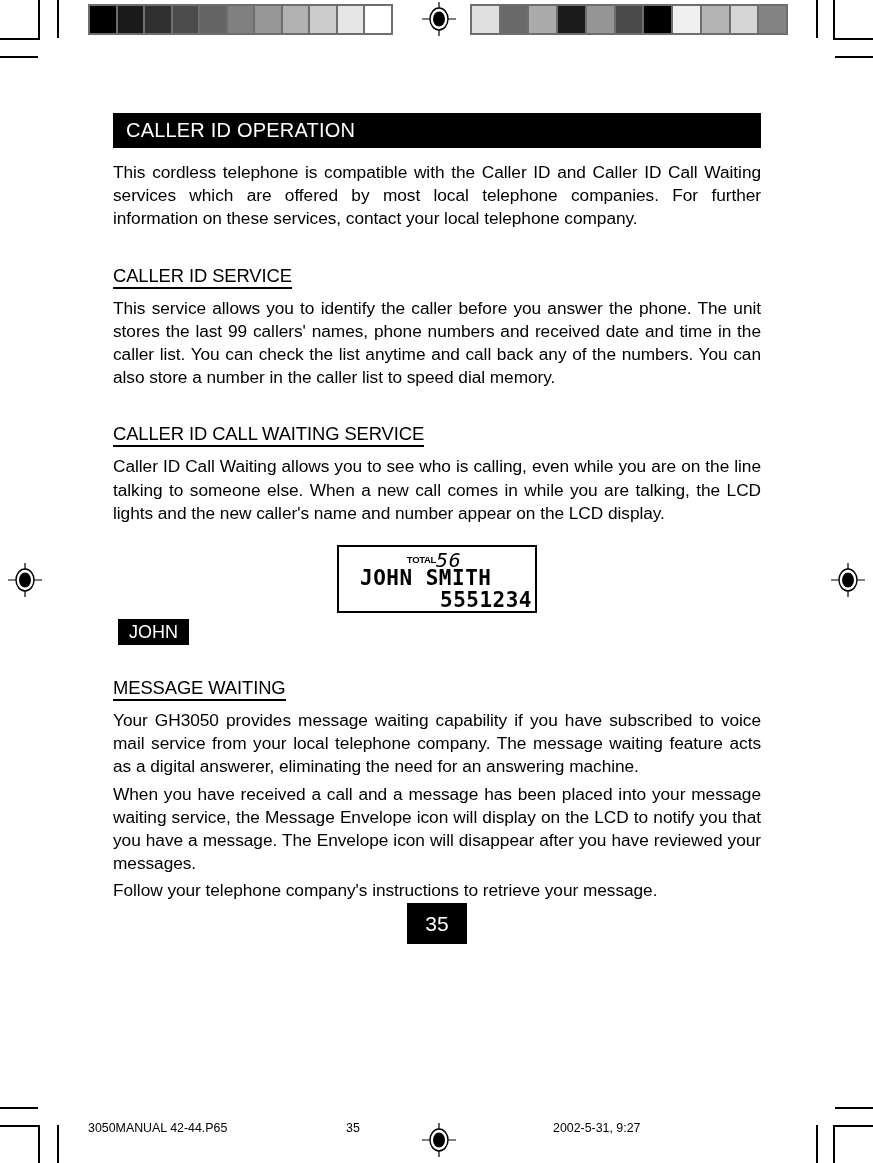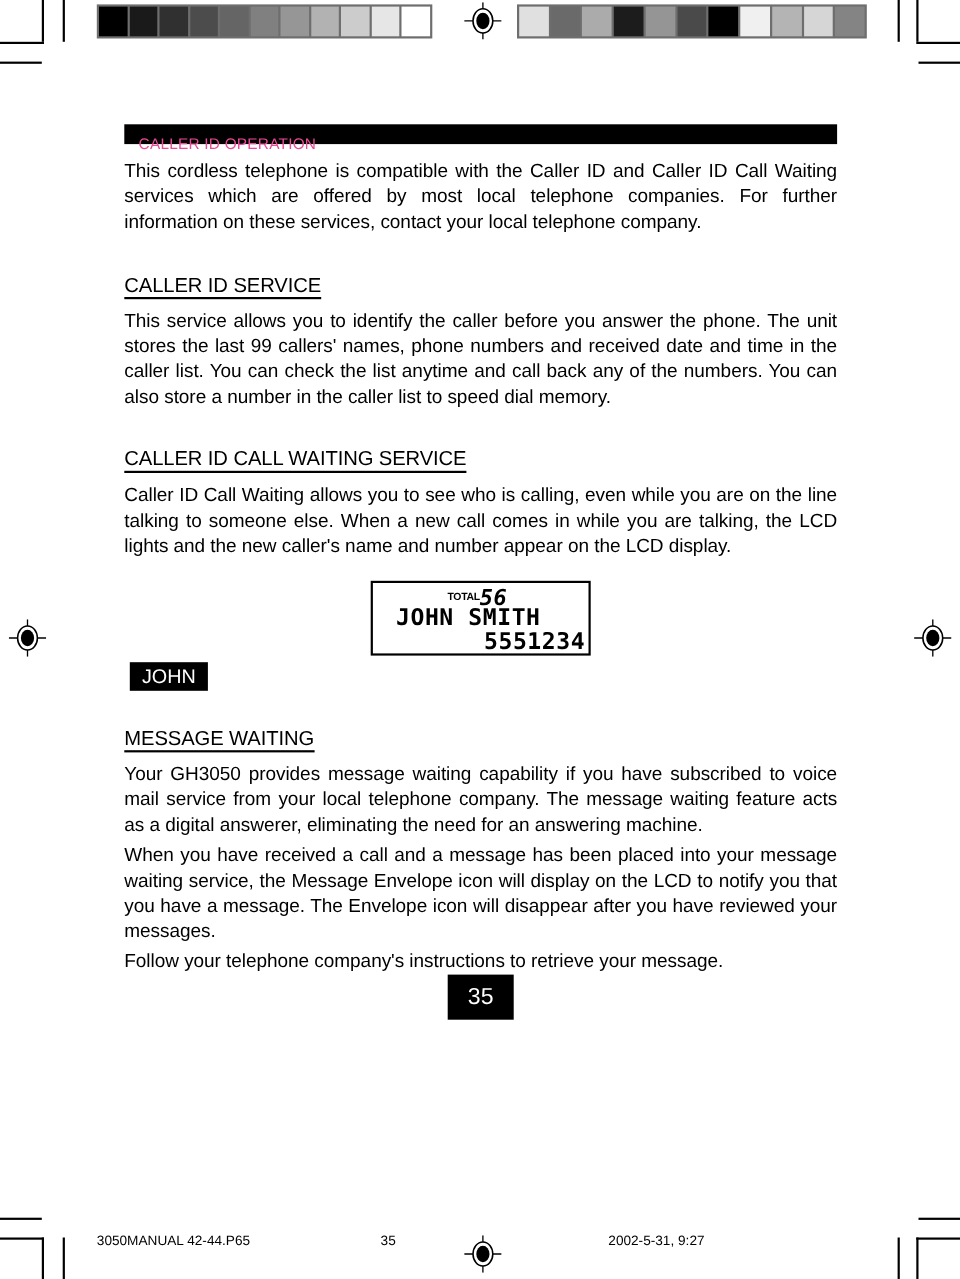--- a/index.html
+++ b/index.html
@@ -78,25 +78,25 @@
   
   #page {
     position: absolute;
     left: 113px;
     top: 113px;
     width: 648px;
   }
 
   .banner {
     background: #000000;
-    color: #ec4899;
-    height: 18px;
+    color: #ffffff;
+    height: 35px;
     line-height: 35px;
     padding-left: 13px;
-    font-size: 14px;
+    font-size: 20px;
     letter-spacing: 0.2px;
     box-sizing: border-box;
     margin-bottom: 13px;
   }
 
   p.body {
     margin: 0 0 4px 0;
     font-size: 17.3px;
     line-height: 23.2px;
     text-align: justify;
@@ -144,21 +144,21 @@
     font-family: "Liberation Sans", sans-serif;
     font-size: 9.5px;
     font-weight: bold;
     letter-spacing: -0.3px;
     line-height: 11px;
     padding-bottom: 5px;
   }
   .lcd-total-val {
     font-size: 20px;
     font-style: italic;
-    font-weight: bold;
+    font-weight: normal;
     line-height: 20px;
     letter-spacing: 0.5px;
   }
   .lcd-name {
     position: absolute;
     left: 21px; top: 20px;
     font-size: 21px;
     line-height: 23px;
     letter-spacing: 0.5px;
     font-weight: bold;

